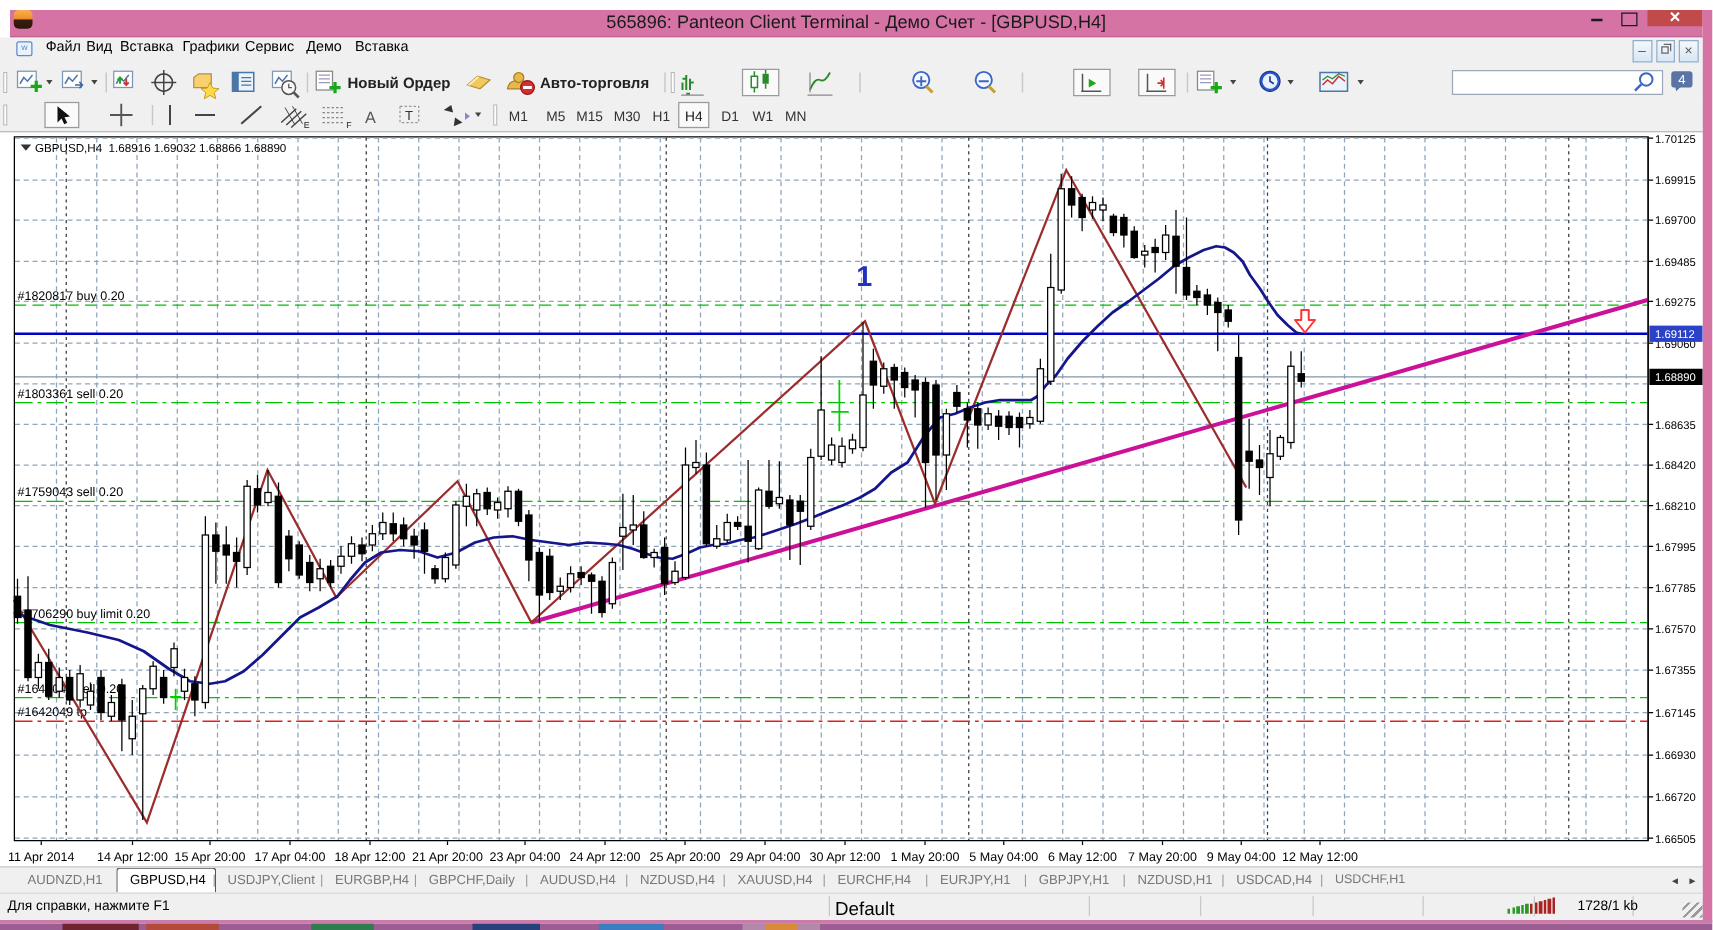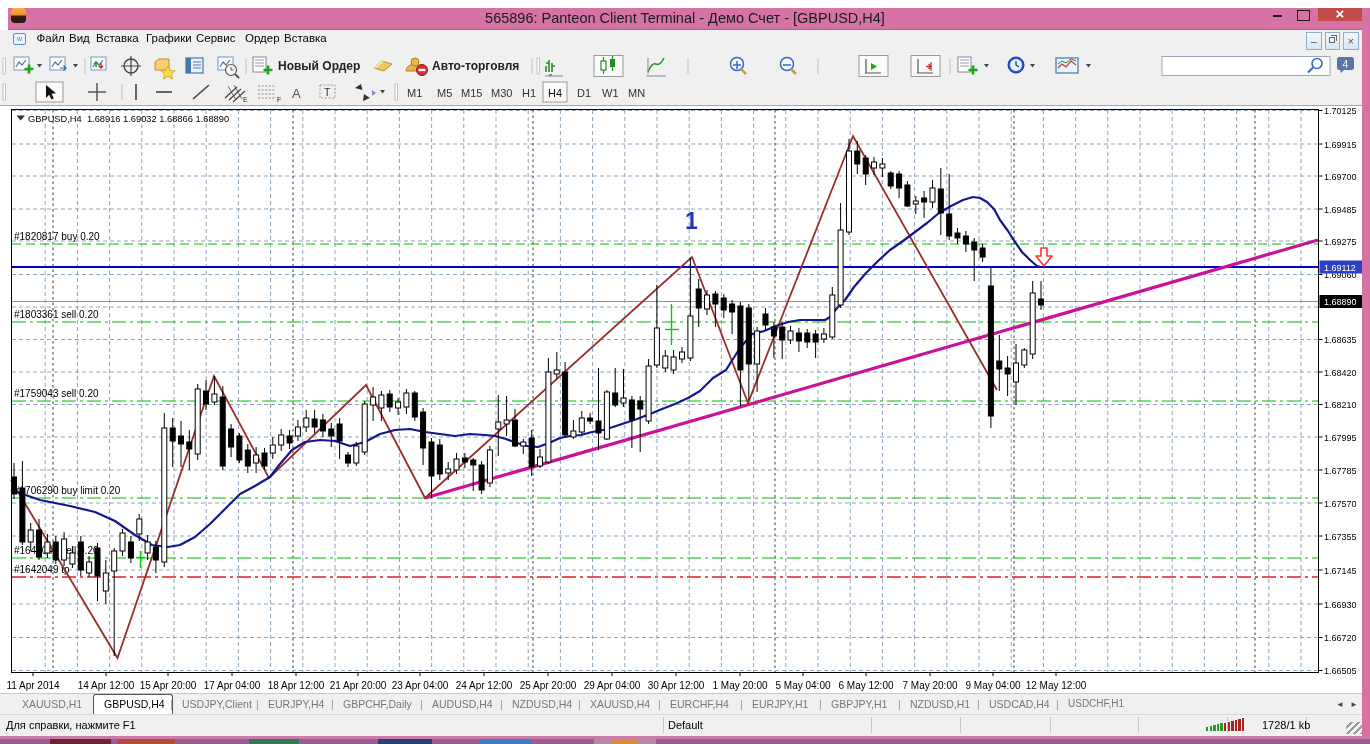--- a/index.html
+++ b/index.html
@@ -16,21 +16,21 @@
 <div class="abs" style="left:1362px;top:8px;width:8px;height:730px;background:#d573a5"></div>
 
 <div class="abs" style="left:0;top:30px;width:1362px;height:22.5px;background:#f0f0f0"></div>
 <div class="abs" style="left:13px;top:33px;width:13px;height:12px;border:1px solid #5b8bd0;border-radius:2px;background:#eaf2fc;font-size:7px;color:#5b8bd0;text-align:center;line-height:10px">w</div>
 <div class="abs" style="left:36px;top:31.5px;font-size:11.5px;color:#000">
     <span class="abs" style="left:0.5px">Файл</span>
     <span class="abs" style="left:33px">Вид</span>
     <span class="abs" style="left:60px">Вставка</span>
     <span class="abs" style="left:110px">Графики</span>
     <span class="abs" style="left:160px">Сервис</span>
-    <span class="abs" style="left:209px">Ордер</span>
+    <span class="abs" style="left:209px">Демо</span>
     <span class="abs" style="left:248px">Вставка</span>
   </div>
 <div class="abs" style="left:1306px;top:32px;width:15.5px;height:17.5px;background:linear-gradient(#f4f8fc,#d8e6f4);border:1px solid #90aecb;color:#555;font-size:11px;text-align:center;line-height:16px">–</div>
 <div class="abs" style="left:1324.5px;top:32px;width:15.5px;height:17.5px;background:linear-gradient(#f4f8fc,#d8e6f4);border:1px solid #90aecb"></div>
 <div class="abs" style="left:1329px;top:37px;width:6px;height:6px;border:1px solid #666;background:#eef"></div>
 <div class="abs" style="left:1331px;top:35px;width:6px;height:6px;border:1px solid #666;border-bottom:none;border-left:none"></div>
 <div class="abs" style="left:1343px;top:32px;width:15.5px;height:17.5px;background:linear-gradient(#f4f8fc,#d8e6f4);border:1px solid #90aecb;color:#555;font-size:11px;text-align:center;line-height:16px">×</div>
 
 <div class="abs" style="left:0;top:52.5px;width:1362px;height:28px;background:#f0f0f0"></div>
 <div class="abs" style="left:0;top:80.5px;width:1362px;height:24px;background:#f0f0f0"></div>
@@ -560,25 +560,25 @@
     <line x1="930" y1="673" x2="930" y2="676" stroke="#000" stroke-width="1"></line>
     <text x="930" y="689" font-size="10" fill="#000" text-anchor="middle">7 May 20:00</text>
     <line x1="993" y1="673" x2="993" y2="676" stroke="#000" stroke-width="1"></line>
     <text x="993" y="689" font-size="10" fill="#000" text-anchor="middle">9 May 04:00</text>
     <line x1="1056" y1="673" x2="1056" y2="676" stroke="#000" stroke-width="1"></line>
     <text x="1056" y="689" font-size="10" fill="#000" text-anchor="middle">12 May 12:00</text>
   </svg>
 
 <div class="abs" style="left:0;top:693px;width:1362px;height:21px;background:#f0f0f0;border-top:1px solid #c8c8c8"></div>
 <div class="abs" style="left:93px;top:694px;width:80px;height:20px;background:#fff;border:1px solid #555;border-bottom:none;border-radius:3px 3px 0 0"></div>
-<div class="abs" style="left:22px;top:698px;font-size:10.5px;color:#777">XAUUSD,H1</div>
+<div class="abs" style="left:22px;top:698px;font-size:10.5px;color:#777">AUDNZD,H1</div>
 <div class="abs" style="left:104px;top:698px;font-size:10.5px;color:#000">GBPUSD,H4</div>
 <div class="abs" style="left:182px;top:698px;font-size:10.5px;color:#777">USDJPY,Client</div>
 <div class="abs" style="left:170px;top:698px;font-size:10.5px;color:#999">|</div>
-<div class="abs" style="left:268px;top:698px;font-size:10.5px;color:#777">EURJPY,H4</div>
+<div class="abs" style="left:268px;top:698px;font-size:10.5px;color:#777">EURGBP,H4</div>
 <div class="abs" style="left:256px;top:698px;font-size:10.5px;color:#999">|</div>
 <div class="abs" style="left:343px;top:698px;font-size:10.5px;color:#777">GBPCHF,Daily</div>
 <div class="abs" style="left:331px;top:698px;font-size:10.5px;color:#999">|</div>
 <div class="abs" style="left:432px;top:698px;font-size:10.5px;color:#777">AUDUSD,H4</div>
 <div class="abs" style="left:420px;top:698px;font-size:10.5px;color:#999">|</div>
 <div class="abs" style="left:512px;top:698px;font-size:10.5px;color:#777">NZDUSD,H4</div>
 <div class="abs" style="left:500px;top:698px;font-size:10.5px;color:#999">|</div>
 <div class="abs" style="left:590px;top:698px;font-size:10.5px;color:#777">XAUUSD,H4</div>
 <div class="abs" style="left:578px;top:698px;font-size:10.5px;color:#999">|</div>
 <div class="abs" style="left:670px;top:698px;font-size:10.5px;color:#777">EURCHF,H4</div>
@@ -591,21 +591,21 @@
 <div class="abs" style="left:898px;top:698px;font-size:10.5px;color:#999">|</div>
 <div class="abs" style="left:989px;top:698px;font-size:10.5px;color:#777">USDCAD,H4</div>
 <div class="abs" style="left:977px;top:698px;font-size:10.5px;color:#999">|</div>
 <div class="abs" style="left:1068px;top:698px;font-size:10px;color:#777">USDCHF,H1</div>
 <div class="abs" style="left:1056px;top:698px;font-size:10.5px;color:#999">|</div>
 <div class="abs" style="left:1336px;top:700px;font-size:8px;color:#444">◄</div>
 <div class="abs" style="left:1350px;top:700px;font-size:8px;color:#444">►</div>
 
 <div class="abs" style="left:0;top:714px;width:1362px;height:21.5px;background:#f0f0f0;border-top:1px solid #d8d8d8"></div>
 <div class="abs" style="left:6px;top:719px;font-size:11px;color:#000">Для справки, нажмите F1</div>
-<div class="abs" style="left:668px;top:719px;font-size:11px;color:#000">Default</div>
+<div class="abs" style="left:668px;top:719px;font-size:15px;color:#000">Default</div>
 <div class="abs" style="left:663px;top:717px;width:1px;height:16px;background:#c8c8c8"></div>
 <div class="abs" style="left:871px;top:717px;width:1px;height:16px;background:#c8c8c8"></div>
 <div class="abs" style="left:960px;top:717px;width:1px;height:16px;background:#c8c8c8"></div>
 <div class="abs" style="left:1050px;top:717px;width:1px;height:16px;background:#c8c8c8"></div>
 <div class="abs" style="left:1138px;top:717px;width:1px;height:16px;background:#c8c8c8"></div>
 <div class="abs" style="left:1227px;top:717px;width:1px;height:16px;background:#c8c8c8"></div>
 <div class="abs" style="left:1306px;top:717px;width:1px;height:16px;background:#c8c8c8"></div>
 <div class="abs" style="left:1206.0px;top:727.0px;width:2.4px;height:4.0px;background:#2a9a2a"></div>
 <div class="abs" style="left:1209.6px;top:726.1px;width:2.4px;height:4.9px;background:#2a9a2a"></div>
 <div class="abs" style="left:1213.2px;top:725.2px;width:2.4px;height:5.8px;background:#2a9a2a"></div>

